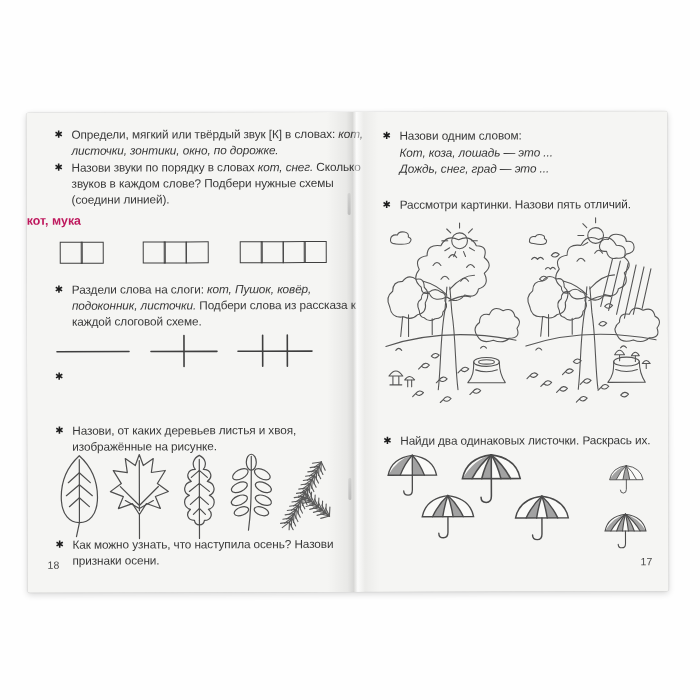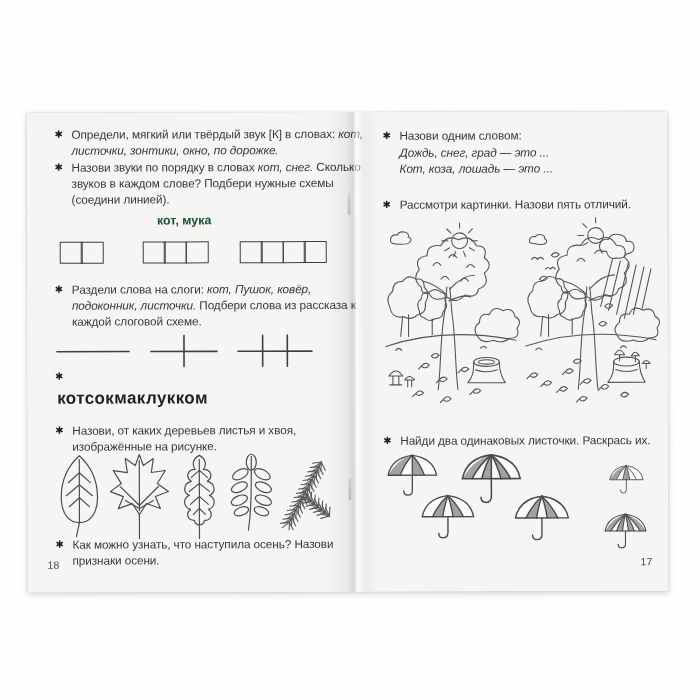--- a/index.html
+++ b/index.html
@@ -14,22 +14,22 @@
   .page-right{left:325px;width:316px;}
   .spine{position:absolute;left:300px;top:0;width:52px;height:100%;pointer-events:none;
          background:linear-gradient(90deg,rgba(0,0,0,0),rgba(0,0,0,0.05) 38%,rgba(0,0,0,0.12) 50%,
                     rgba(255,255,255,0.65) 58%,rgba(0,0,0,0.04) 72%,rgba(0,0,0,0));}
   .staple{position:absolute;width:3px;height:22px;border-radius:2px;opacity:.5;
           background:linear-gradient(#c2c2c2,#9a9a9a);}
   .bullet{position:absolute;padding-left:17px;font-size:11.8px;line-height:16.2px;
           color:#383838;letter-spacing:-0.1px;}
   .bullet .star{position:absolute;left:0;top:0;font-size:10px;color:#1c1c1c;}
   .ital{font-style:italic;}
-  .target{position:absolute;left:0;right:10px;text-align:center;font-weight:700;
-          font-size:12.4px;color:#14532d;}
+  .target{position:absolute;left:0;right:10px;text-align:left;font-weight:700;
+          font-size:12.4px;color:#be185d;}
   .glue{position:absolute;font-weight:700;font-size:17px;letter-spacing:.4px;color:#222;}
   .pagenum{position:absolute;font-size:10.5px;color:#4a4a4a;}
   .sbg{position:absolute;display:flex;}
   .sbc{width:21px;height:20px;border:1.6px solid #3f3f3f;margin-left:-1.6px;}
   .sbc:first-child{margin-left:0;}
   .lines-block{position:absolute;font-size:11.8px;line-height:16.2px;color:#383838;
                font-style:italic;letter-spacing:-0.1px;}
   .scenes{position:absolute;display:flex;gap:2px;}
   svg{display:block;}
 </style>
@@ -89,21 +89,20 @@
             <line x1="211" y1="21" x2="285" y2="21"></line>
             <line x1="235.66666666666666" y1="5" x2="235.66666666666666" y2="36"></line>
             <line x1="260.3333333333333" y1="5" x2="260.3333333333333" y2="36"></line>
           </g>
         </svg>
 
       <div class="bullet" style="top:256px;left:28px;width:292px">
         <span class="star">✱</span>
       </div>
 
-      <div class="glue" style="top:276px;left:30px">котсокмаклукком</div>
 
       <div class="bullet" style="top:310px;left:28px;width:292px">
         <span class="star">✱</span>
         <span>Назови, от каких деревьев листья и хвоя, изображённые на рисунке.</span>
       </div>
 
       <div style="position:absolute;top:338px;left:26px;display:flex;gap:3px;align-items:flex-start">
         <svg width="52" height="88" viewBox="0 0 52 88">
           <g stroke="#4e4e4e" stroke-width="1.2" fill="none" stroke-linecap="round">
             <path d="M26,5 C38,16 45,32 44,50 C43,64 36,72 26,72 C16,72 9,64 8,50 C7,32 14,16 26,5 Z"></path>
@@ -246,22 +245,22 @@
     </div>
 
     <div class="page page-right">
 
       <div class="bullet" style="top:16px;left:31px;width:270px">
         <span class="star">✱</span>
         <span>Назови одним словом:</span>
       </div>
 
       <div class="lines-block" style="top:33px;left:48px">
+        <div>Кот, коза, лошадь — это ...</div>
         <div>Дождь, снег, град — это ...</div>
-        <div>Кот, коза, лошадь — это ...</div>
       </div>
 
       <div class="bullet" style="top:85px;left:31px;width:270px">
         <span class="star">✱</span>
         <span>Рассмотри картинки. Назови пять отличий.</span>
       </div>
 
       <div class="scenes" style="top:103px;left:30px">
 
         <svg width="138" height="202" viewBox="0 0 140 202">

